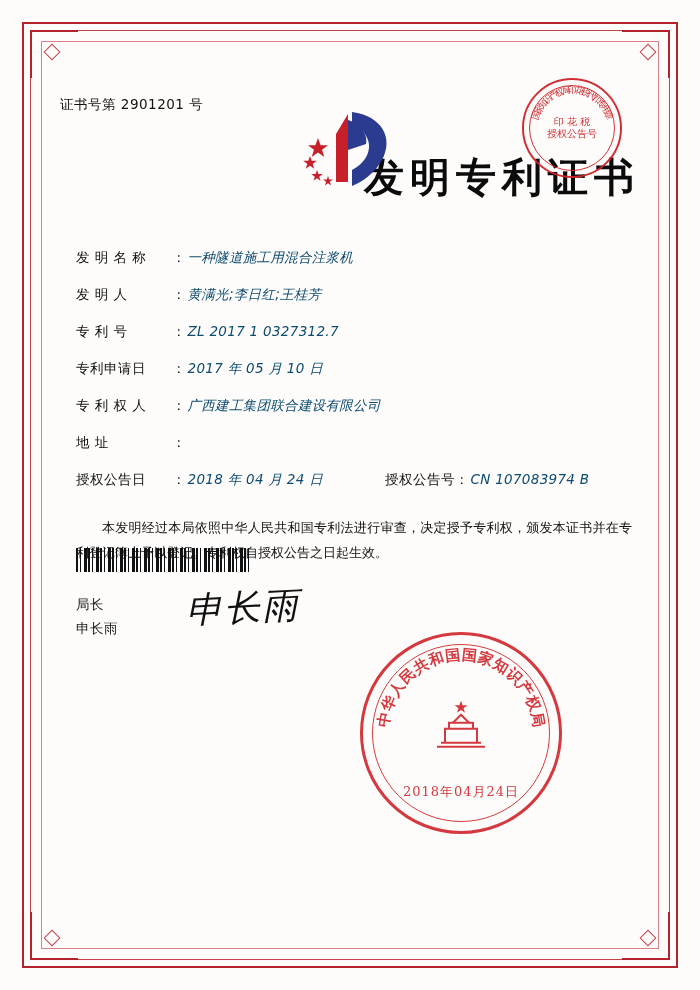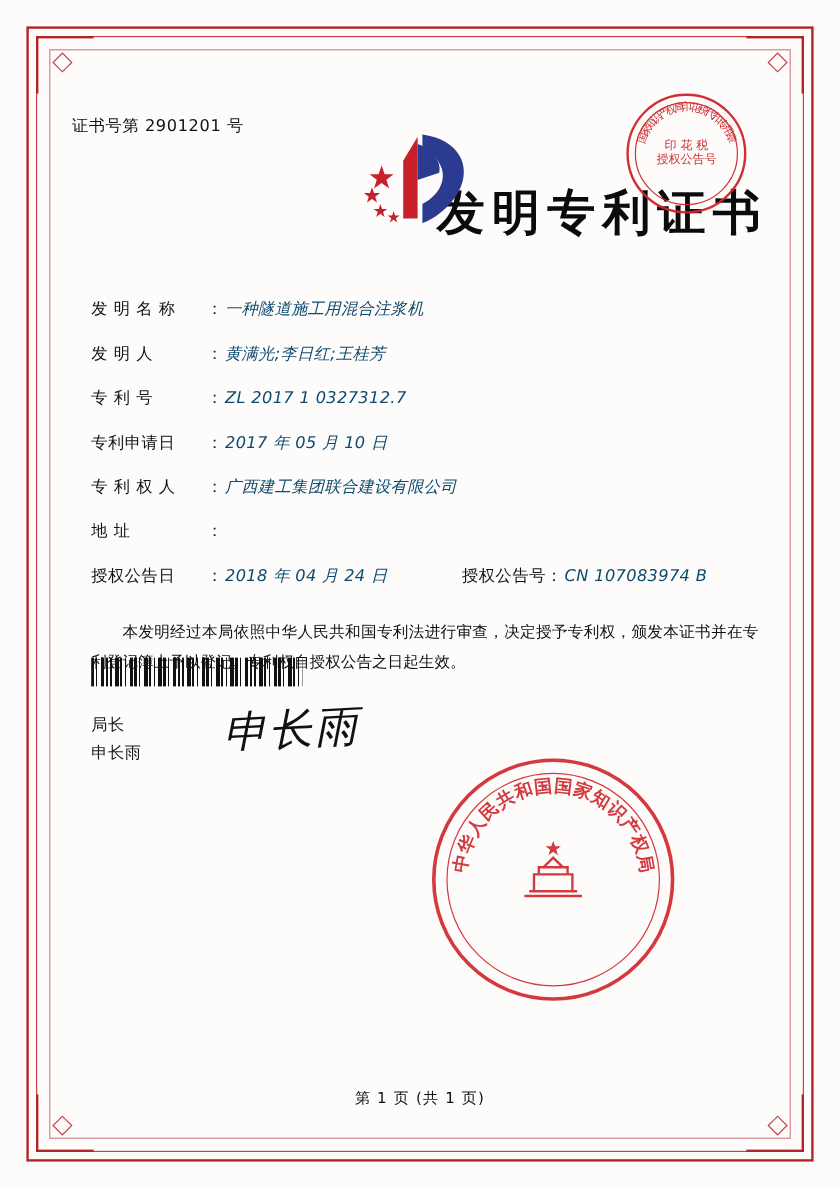--- a/index.html
+++ b/index.html
@@ -462,18 +462,18 @@
             <path d="M16 50 h40"></path>
             <path d="M20 50 v-14 h32 v14"></path>
             <path d="M24 36 v-6 h24 v6"></path>
             <path d="M28 30 l8 -8 l8 8"></path>
           </g>
           <g fill="#d0242b">
             <polygon points="36,8 37.6,12.6 42.4,12.6 38.5,15.5 40,20 36,17.2 32,20 33.5,15.5 29.6,12.6 34.4,12.6"></polygon>
           </g>
         </svg>
       </div>
-    </div>
-
-    <div class="footer">第 1 页 (共 1 页)</div>
+      <div class="seal-date">2018年04月24日</div>
+    </div>
+
 
   </div>
 </div>
 
 </body></html>

